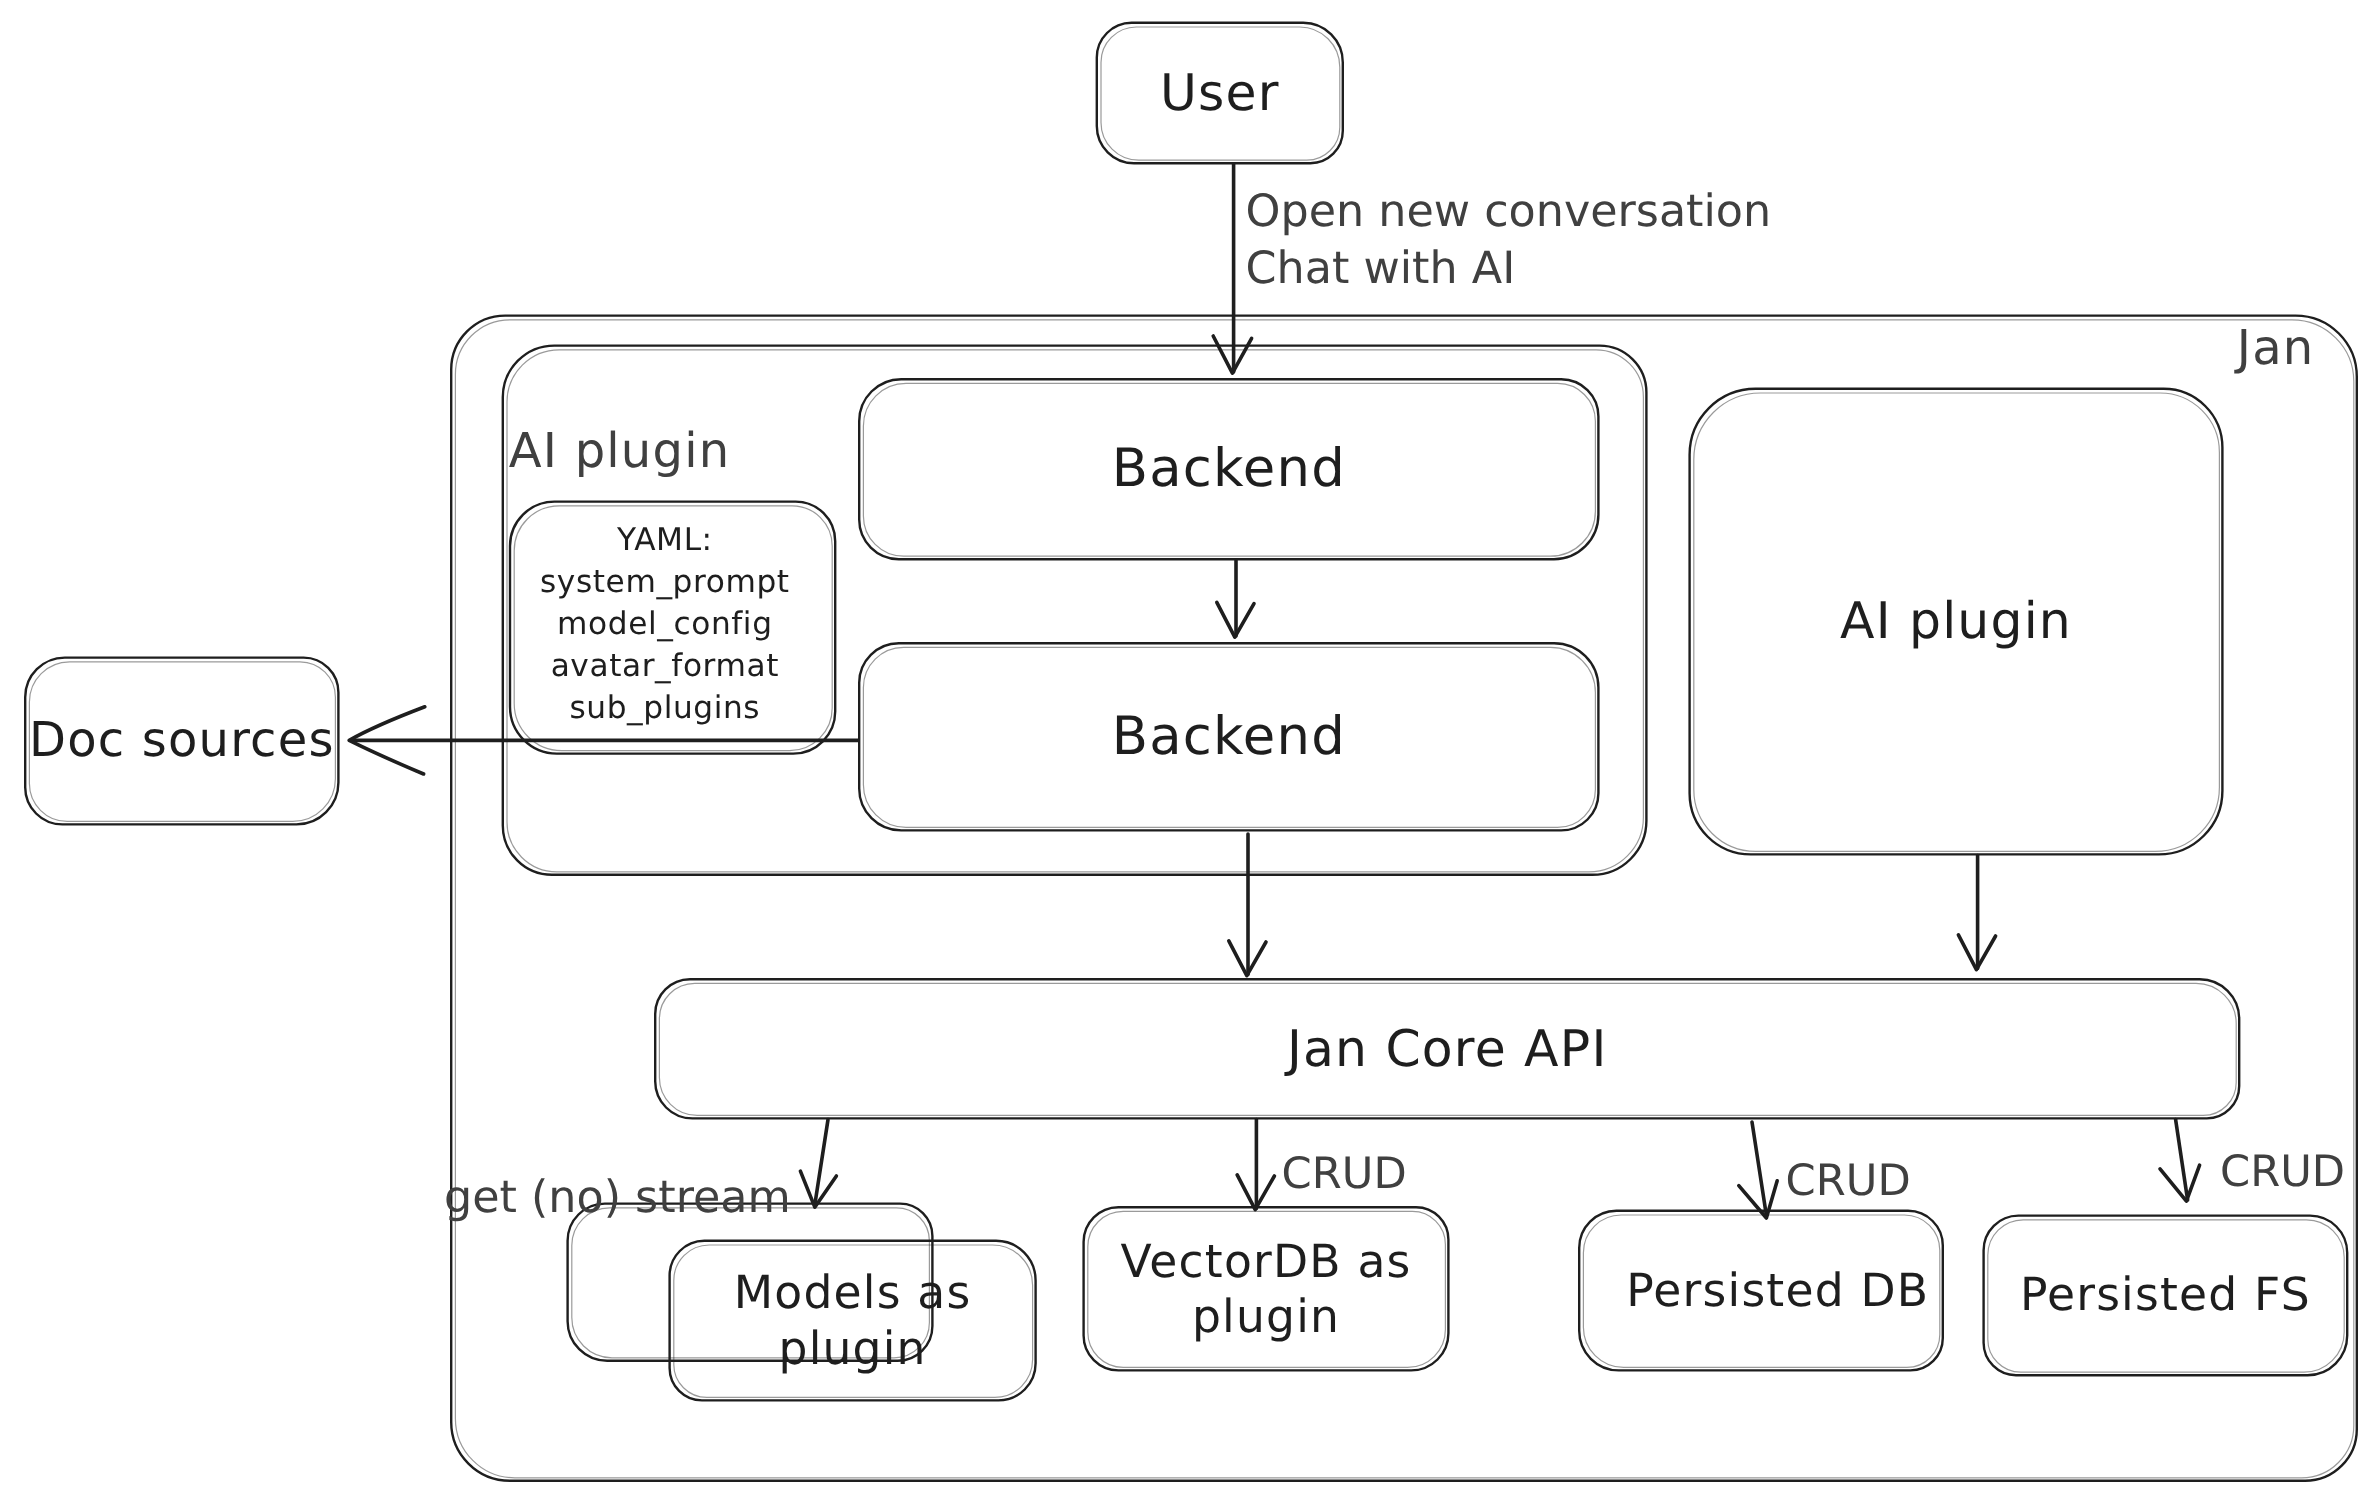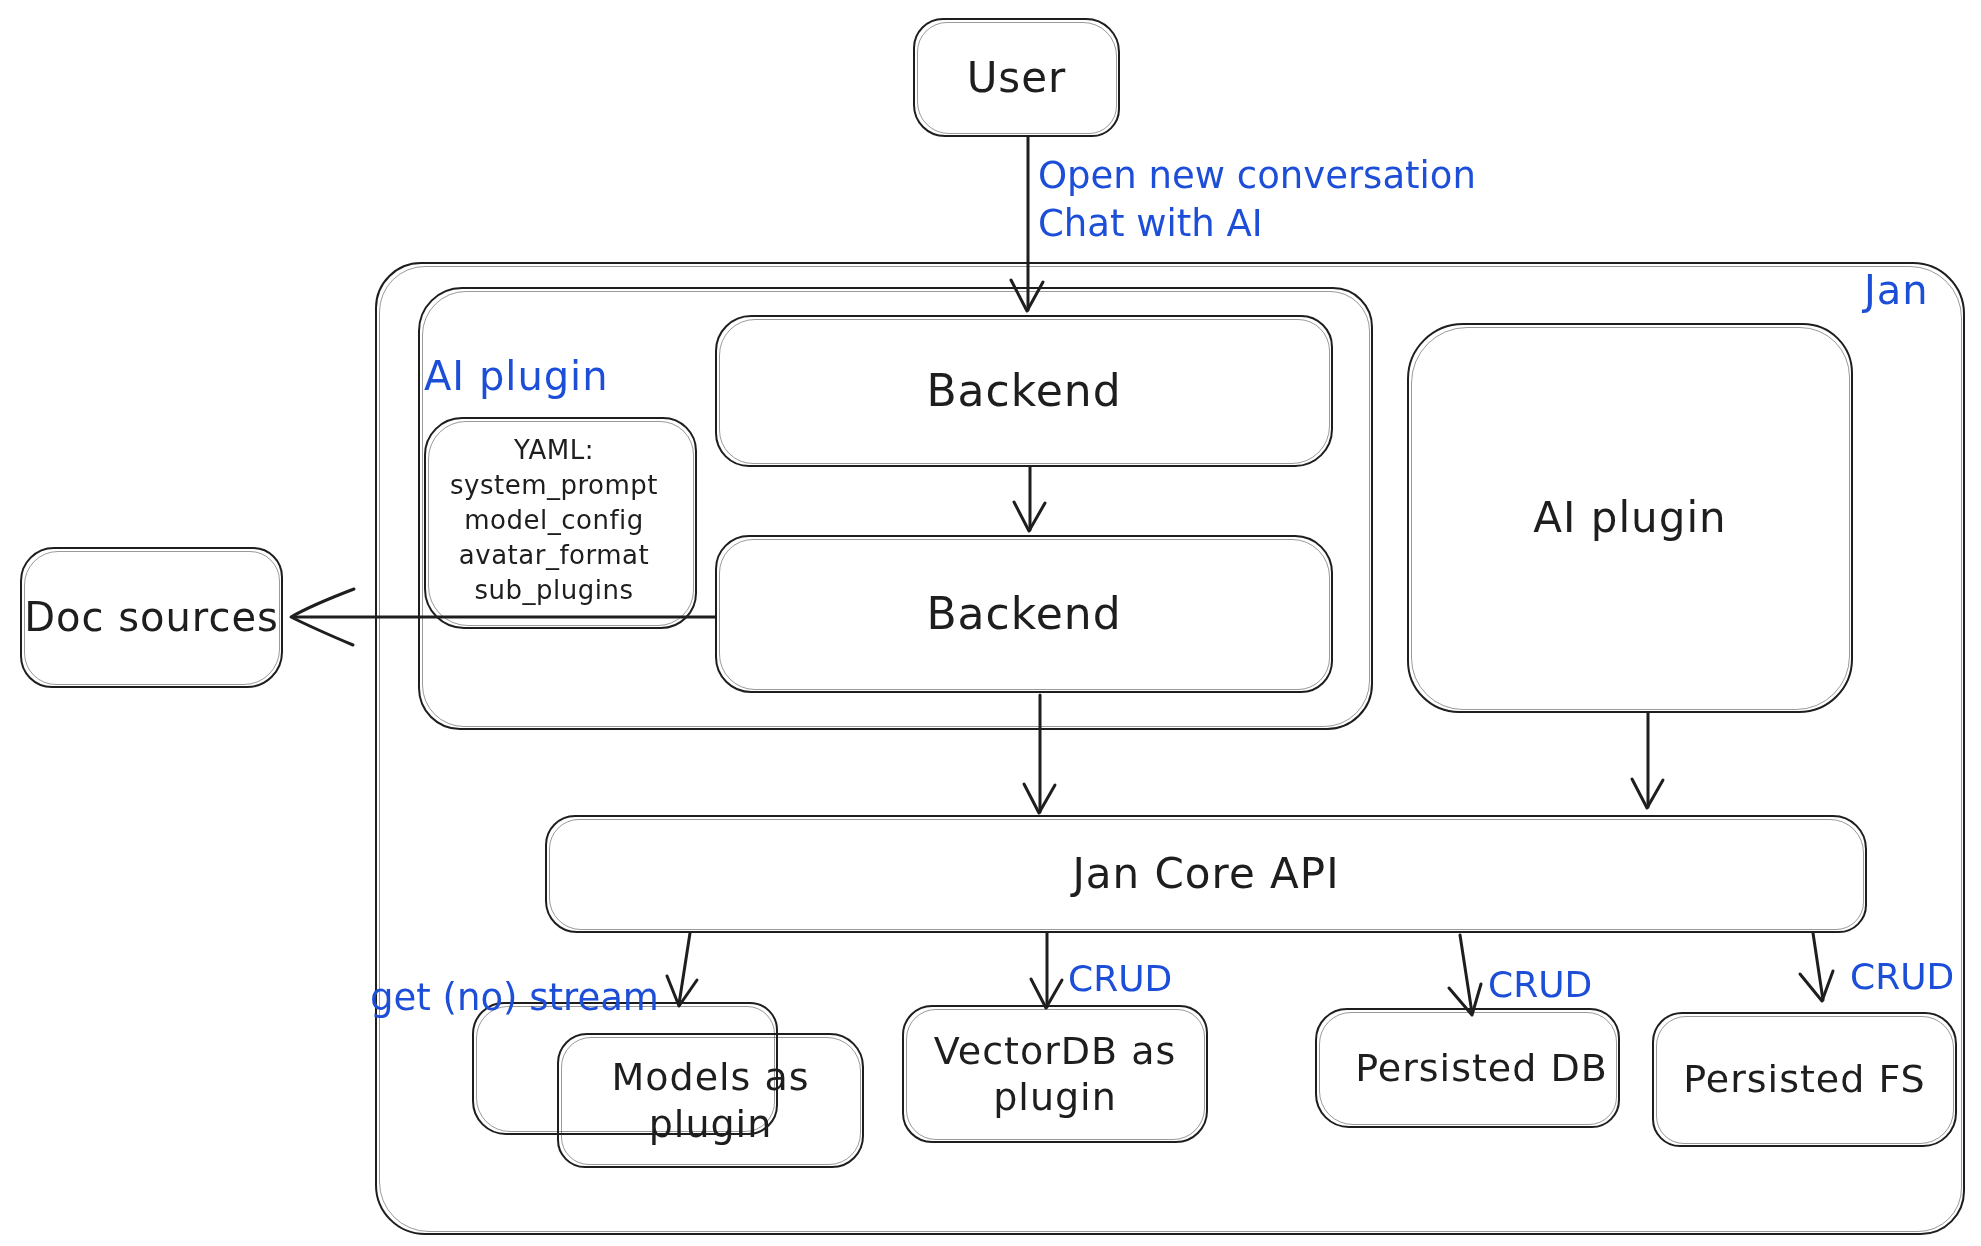--- a/index.html
+++ b/index.html
@@ -23,21 +23,21 @@
   .sketch::after{
     content:"";
     position:absolute;inset:1.5px;
     border:1.2px solid rgba(30,30,30,0.45);
     border-radius:inherit;
     pointer-events:none;
   }
   .lbl{
     position:absolute;
     white-space:nowrap;
-    color:#1d4ed8;
+    color:#404040;
   }
   .node-text{letter-spacing:1px;line-height:1.22;}
   #arrows{
     position:absolute;left:0;top:0;width:1981px;height:1246px;
     pointer-events:none;
   }
   #arrows path{
     stroke:#1e1e1e;stroke-width:3;fill:none;
     stroke-linecap:round;stroke-linejoin:round;
   }
@@ -90,21 +90,21 @@
 
   <div class="box sketch" style="left:472px;top:1002px;width:306px;height:133px;border-radius:32px 28px 30px 34px;"></div>
   <div class="box sketch node-text" style="left:513px;top:1033px;width:307px;height:135px;border-radius:30px 34px 32px 28px;font-size:38px;margin-left:44px;">
     <span style="white-space:normal;width:230px;display:block;">Models as plugin</span>
   </div>
 
   <div class="box sketch node-text" style="left:902px;top:1005px;width:306px;height:138px;border-radius:30px 28px 32px 30px;font-size:38px;">
     <span style="white-space:normal;width:250px;display:block;">VectorDB as plugin</span>
   </div>
 
-  <div class="box sketch node-text" style="left:1315px;top:1008px;width:305px;height:120px;border-radius:32px 30px 28px 34px;font-size:38px;padding-left:28px;">
+  <div class="box sketch node-text" style="left:1315px;top:1008px;width:305px;height:135px;border-radius:32px 30px 28px 34px;font-size:38px;padding-left:28px;">
     <span>Persisted DB</span>
   </div>
 
   <div class="box sketch node-text" style="left:1652px;top:1012px;width:305px;height:135px;border-radius:30px 32px 34px 28px;font-size:38px;">
     <span>Persisted FS</span>
   </div>
 
   <div class="lbl" style="left:1038px;top:152px;font-size:37px;line-height:48px;">
     <div>Open new conversation</div>
     <div>Chat with AI</div>

